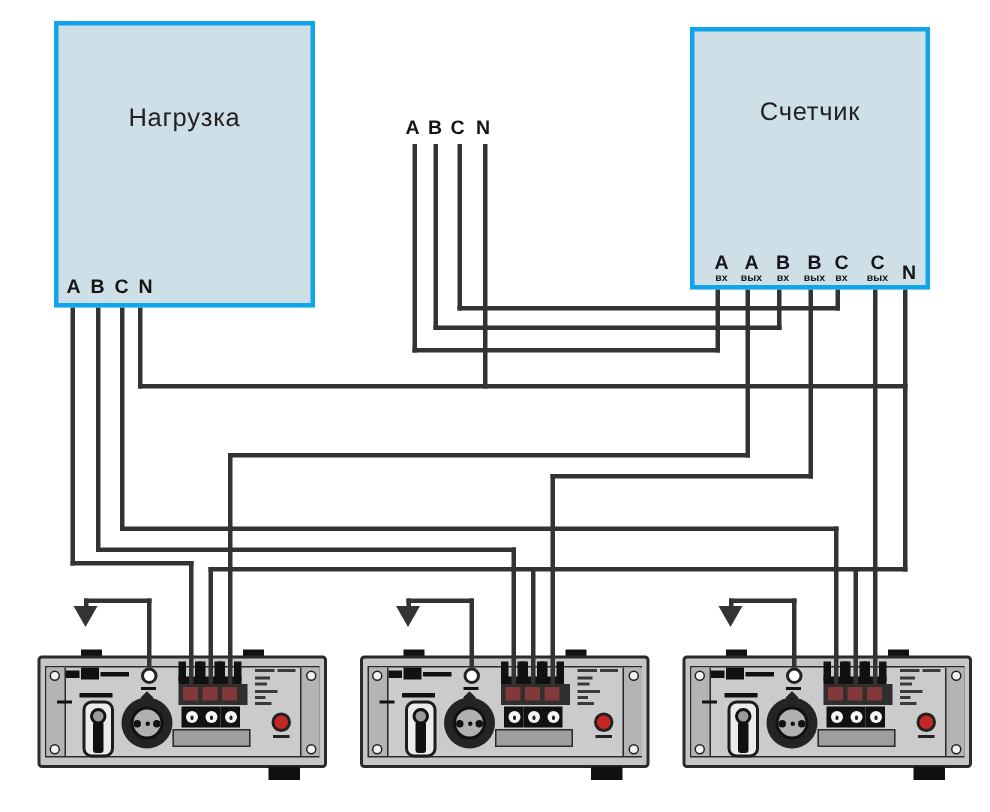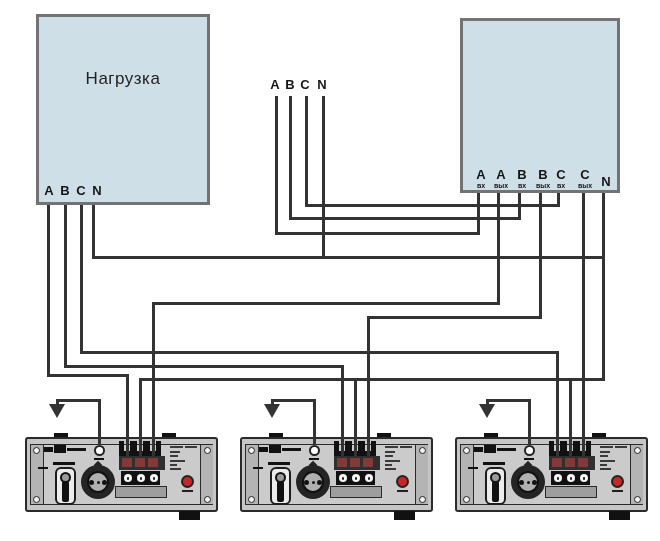--- a/index.html
+++ b/index.html
@@ -8,21 +8,21 @@
     font-family:"Liberation Sans",sans-serif;overflow:hidden;
   }
   
   .wire{position:absolute;background:#333333;}
   .arrowhead{
     position:absolute;width:0;height:0;
     border-left:8px solid transparent;border-right:8px solid transparent;
     border-top:14px solid #333333;
   }
   
-  .box{position:absolute;background:#cfdfe8;border:3px solid #737373;box-sizing:border-box;}
+  .box{position:absolute;background:#cfdfe8;border:3px solid #0ea5e9;box-sizing:border-box;}
   #load-box{left:36px;top:14px;width:174px;height:191px;}
   #meter-box{left:460px;top:18px;width:160px;height:175px;}
   .box-title{
     position:absolute;left:0;right:0;text-align:center;
     font-size:17px;color:#222;letter-spacing:.5px;
   }
   #load-box .box-title{top:52px;}
   #meter-box .box-title{top:44px;}
   .term-letter{font-size:13px;font-weight:bold;color:#151515;line-height:12px;}
   .term-sub{font-size:7px;font-weight:bold;color:#151515;line-height:7px;margin-top:1px;}
@@ -334,20 +334,21 @@
 
   <div class="box" id="load-box">
     <div class="box-title">Нагрузка</div>
     <div class="load-term term-letter" style="left:10px">A</div>
     <div class="load-term term-letter" style="left:26px">B</div>
     <div class="load-term term-letter" style="left:42px">C</div>
     <div class="load-term term-letter" style="left:58px">N</div>
   </div>
 
   <div class="box" id="meter-box">
+    <div class="box-title">Счетчик</div>
     <div class="meter-term" style="left:18px">
       <span class="term-letter">A</span>
       <span class="term-sub">вх</span>
     </div>
     <div class="meter-term" style="left:38px">
       <span class="term-letter">A</span>
       <span class="term-sub">вых</span>
     </div>
     <div class="meter-term" style="left:59px">
       <span class="term-letter">B</span>

